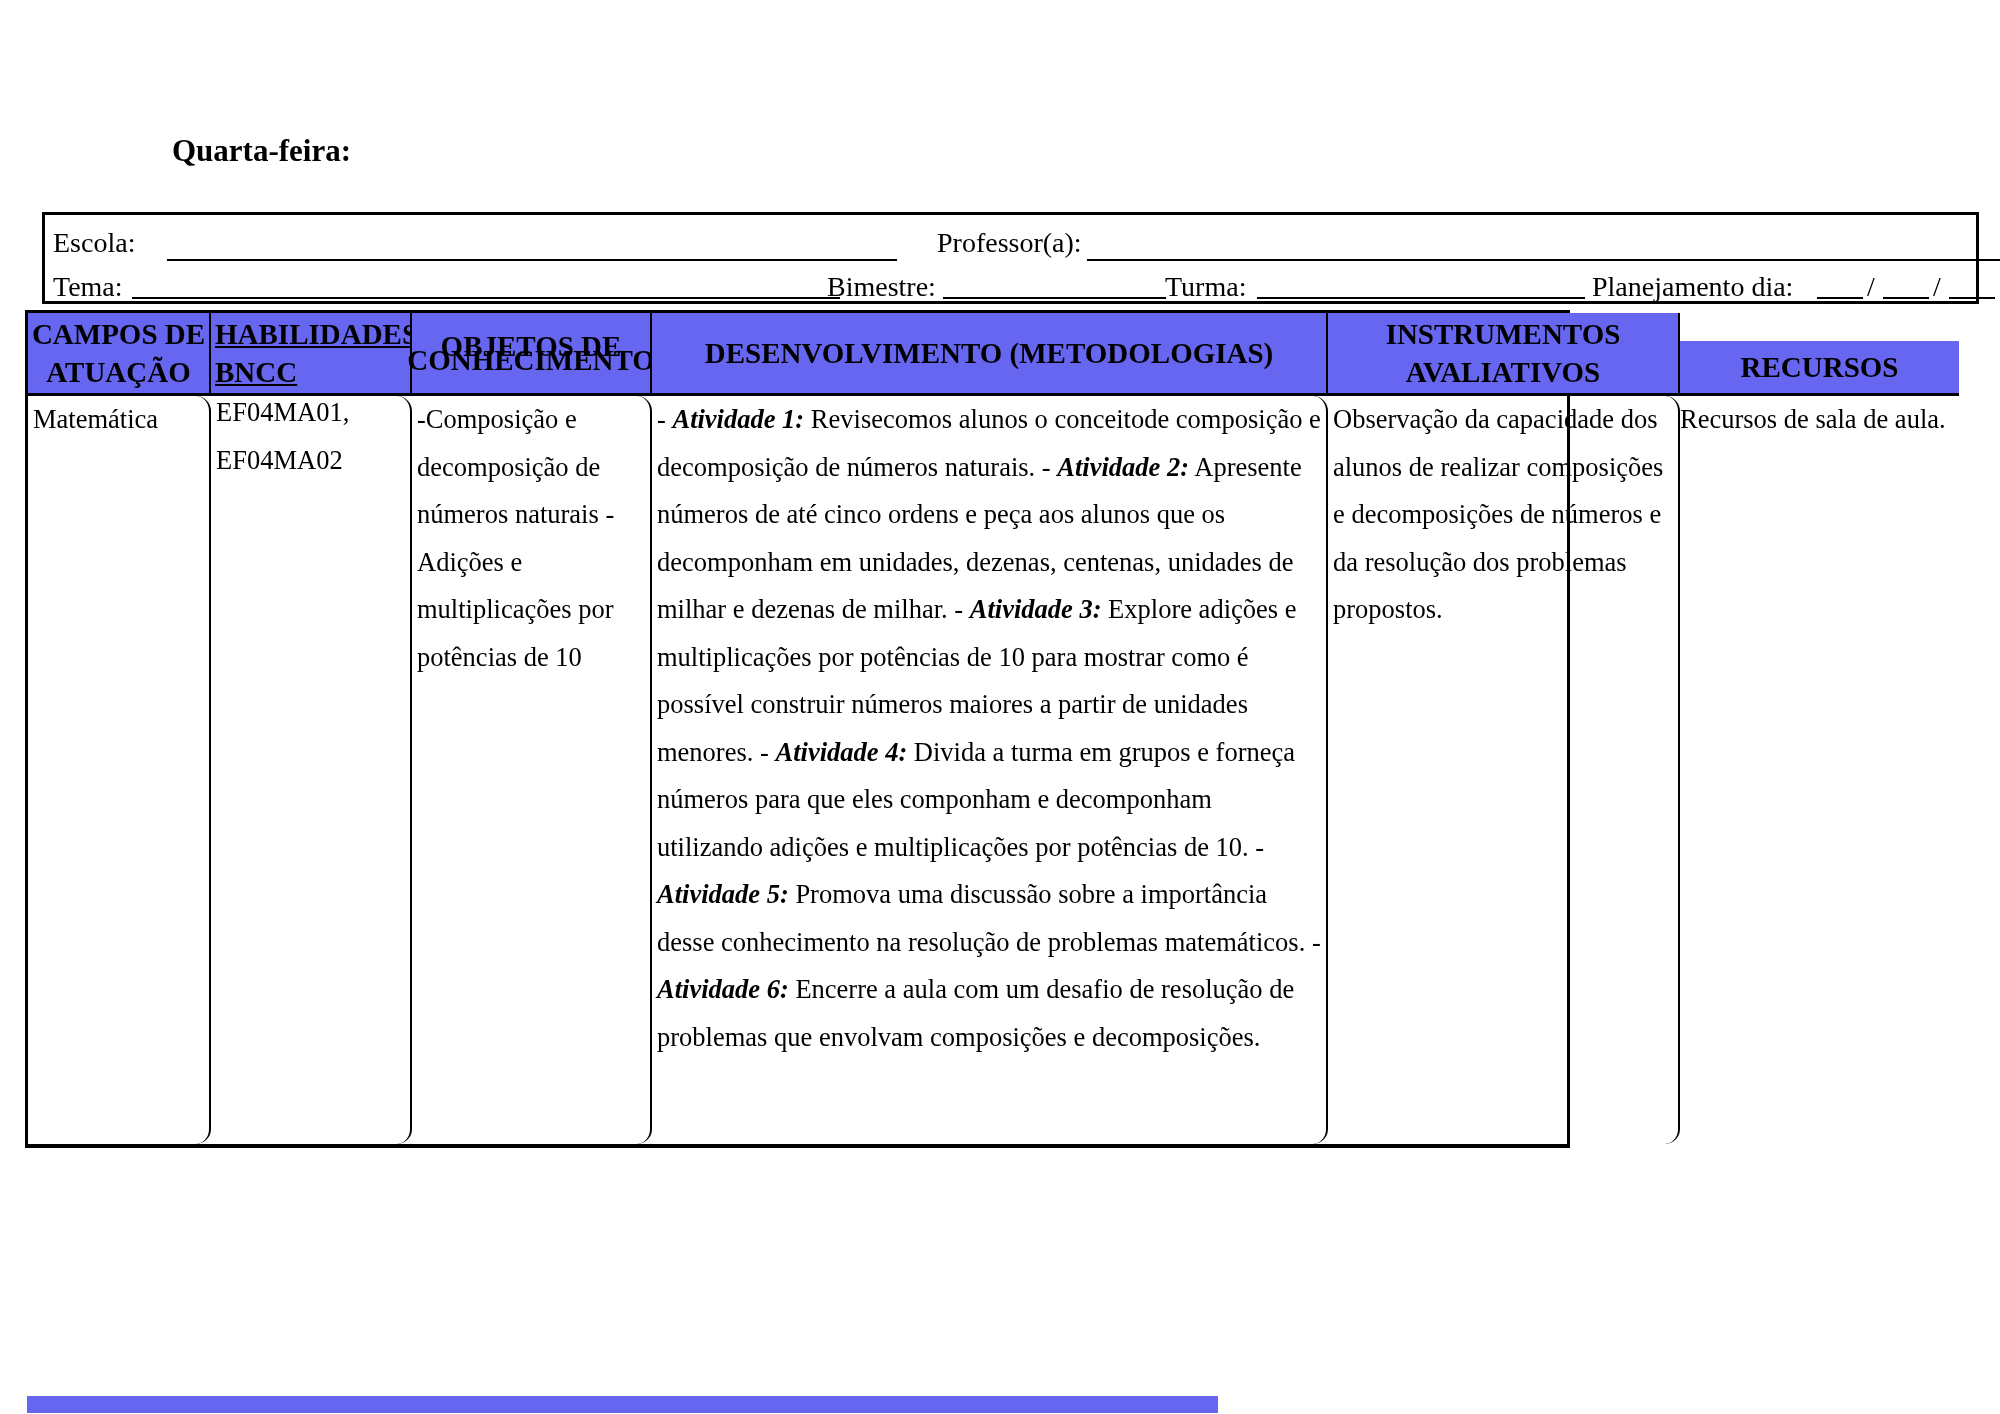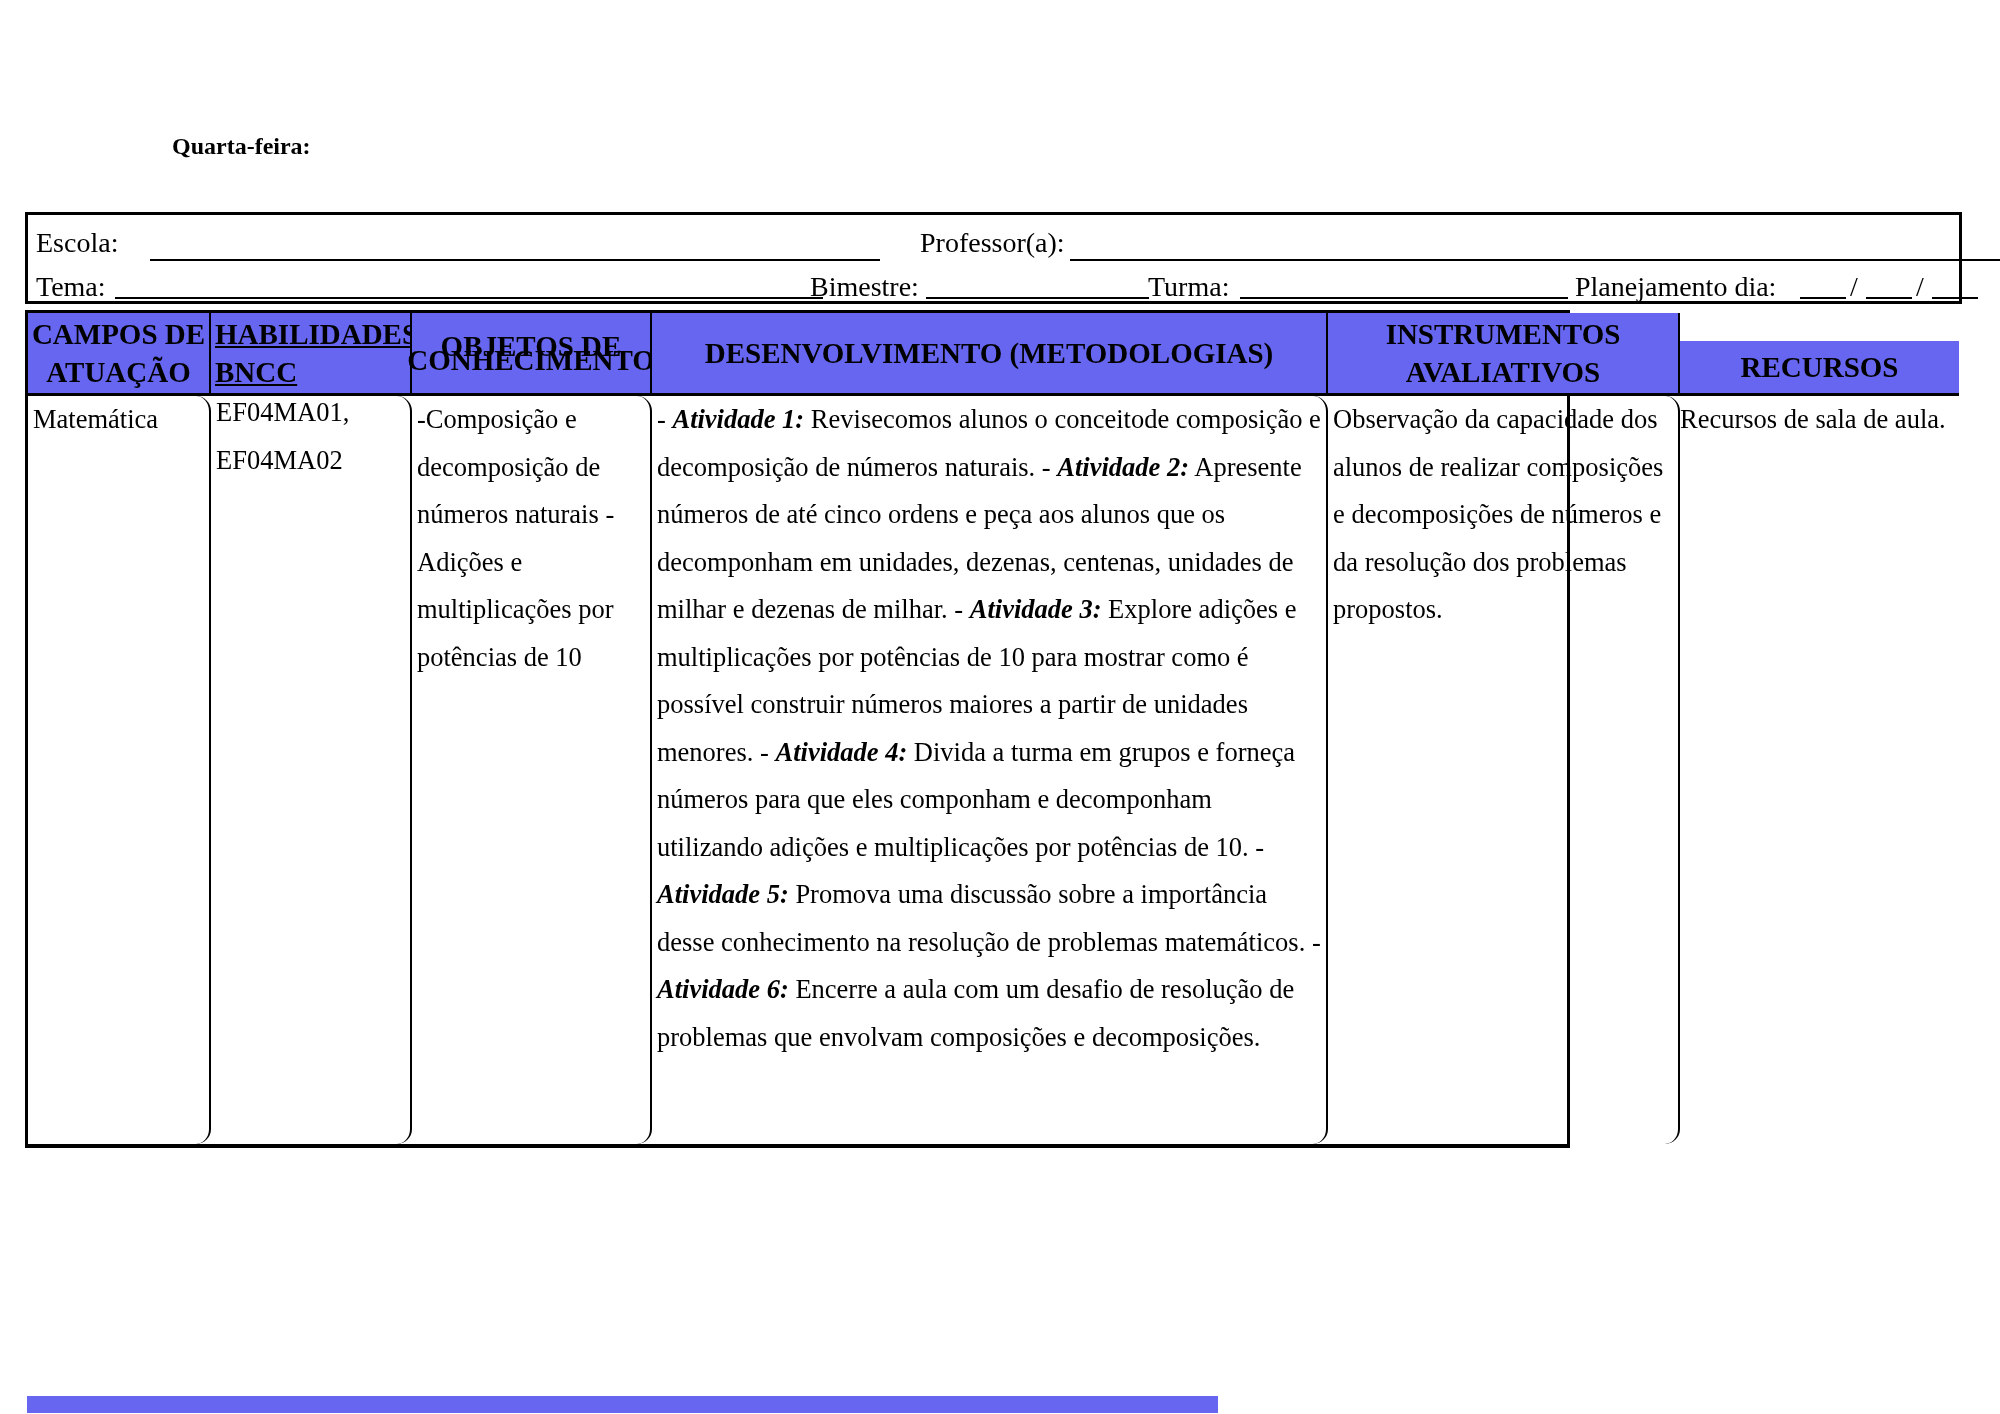--- a/index.html
+++ b/index.html
@@ -9,28 +9,28 @@
     width: 2000px;
     height: 1414px;
     font-family: "Liberation Serif", "DejaVu Serif", serif;
     color: #000;
     overflow: hidden;
   }
   .weekday {
     position: absolute;
     left: 172px;
     top: 133px;
-    font-size: 24px;
+    font-size: 31px;
     font-weight: bold;
     font-family: Liberation Serif, serif;
   }
   
   .info-box {
     position: absolute;
-    left: 25px;
+    left: 42px;
     top: 212px;
     width: 1937px;
     height: 92px;
     border: 3px solid #000;
     overflow: visible;
   }
   .info-box .lbl {
     position: absolute;
     font-size: 28px;
     white-space: nowrap;

